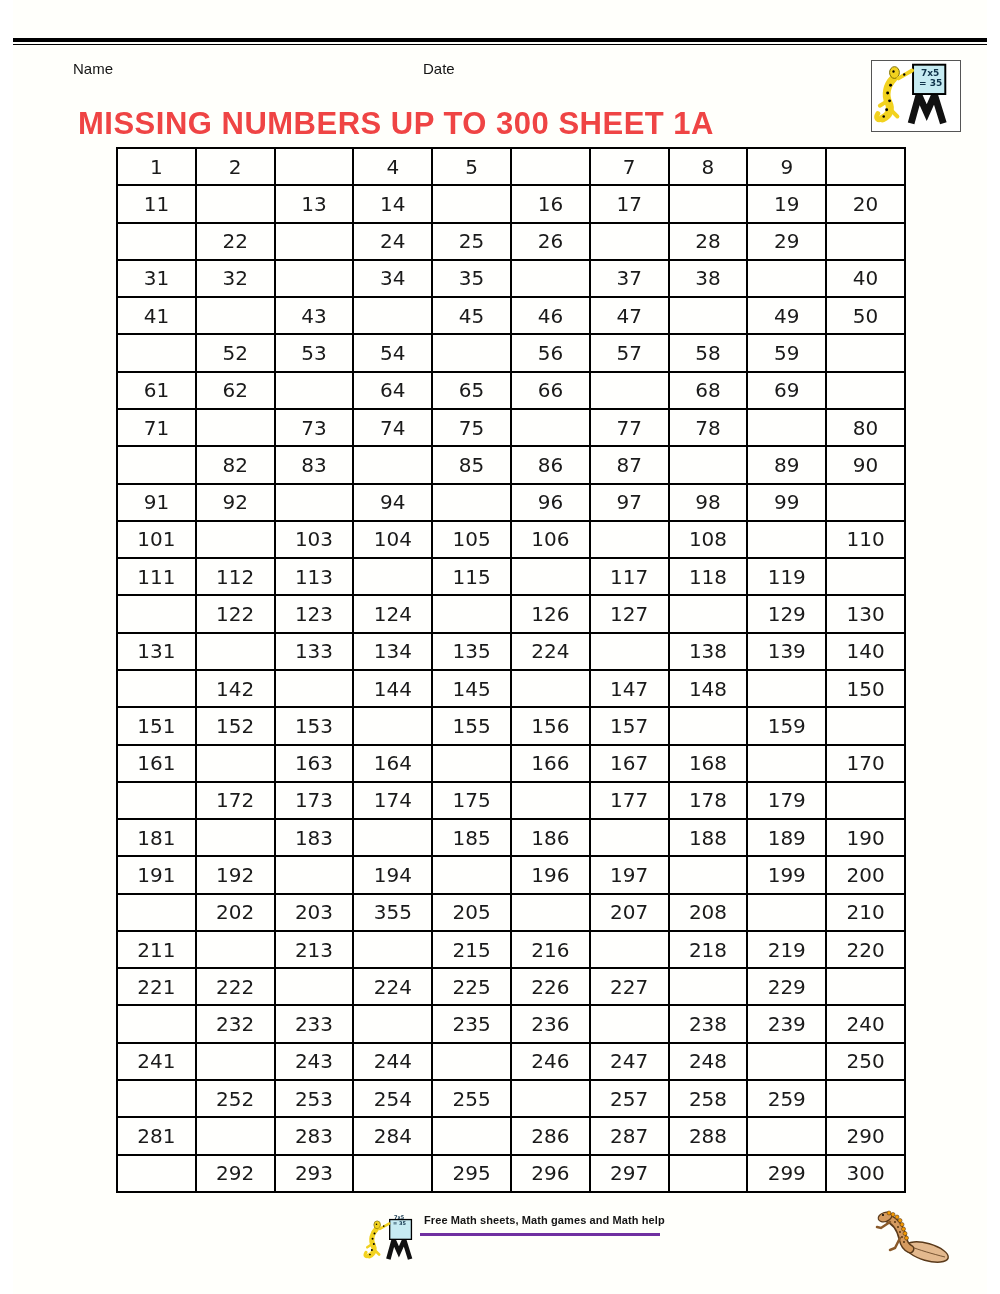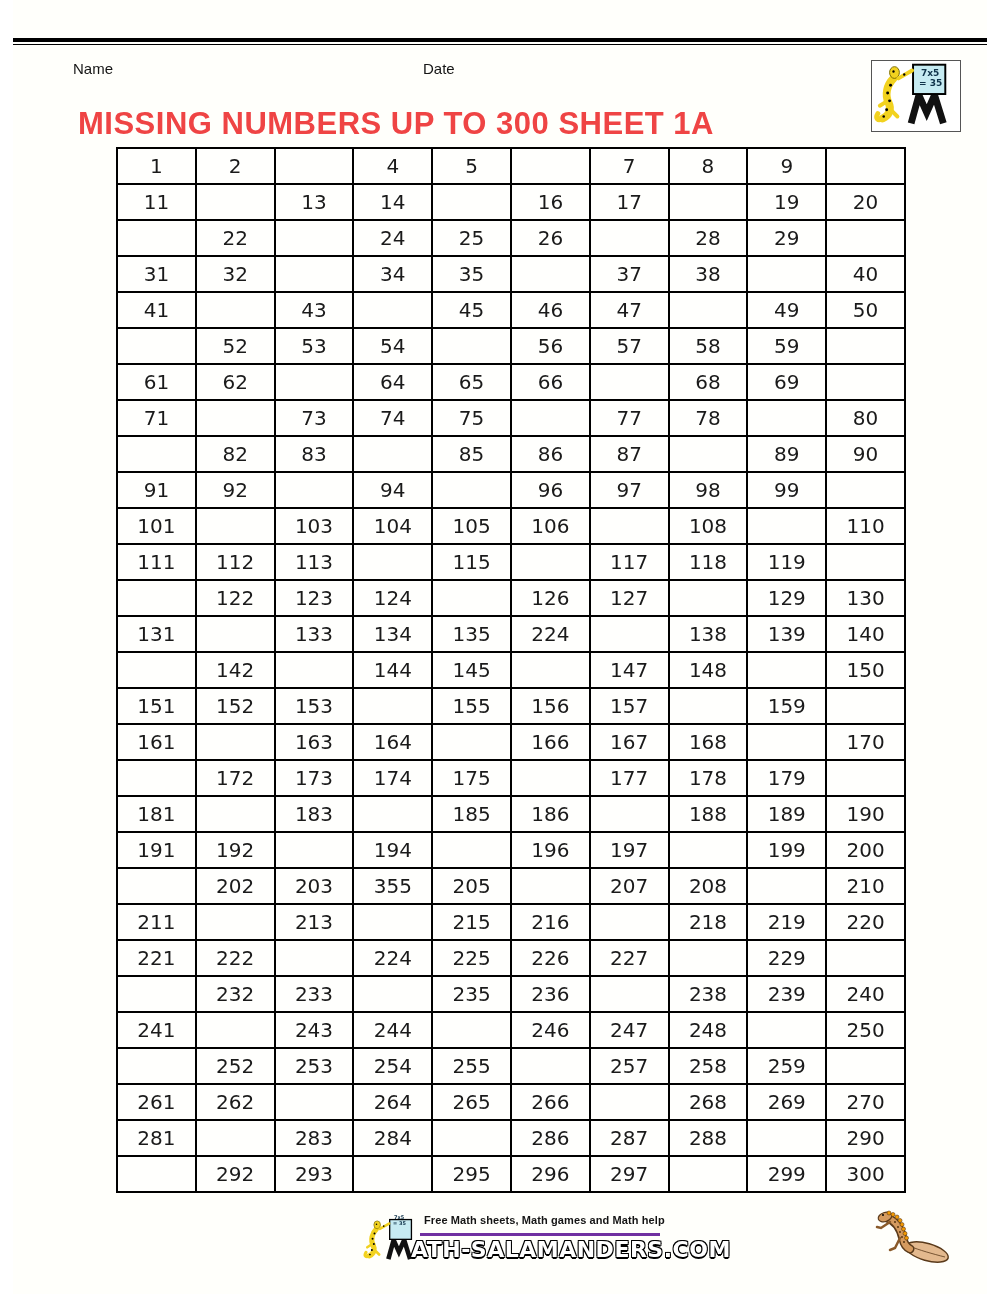--- a/index.html
+++ b/index.html
@@ -413,32 +413,20 @@
           <td>253</td>
           <td>254</td>
           <td>255</td>
           <td></td>
           <td>257</td>
           <td>258</td>
           <td>259</td>
           <td></td>
         </tr>
         <tr>
-          <td>261</td>
-          <td>262</td>
-          <td></td>
-          <td>264</td>
-          <td>265</td>
-          <td>266</td>
-          <td></td>
-          <td>268</td>
-          <td>269</td>
-          <td>270</td>
-        </tr>
-        <tr>
           <td>281</td>
           <td></td>
           <td>283</td>
           <td>284</td>
           <td></td>
           <td>286</td>
           <td>287</td>
           <td>288</td>
           <td></td>
           <td>290</td>
@@ -460,21 +448,20 @@
 
   <div class="footer-logo">
     <svg width="58" height="58" viewBox="0 0 88 68">
       <use href="#easel-salamander"></use>
     </svg>
     <span class="board-text bt1">7x5</span>
     <span class="board-text bt2">= 35</span>
   </div>
   <div class="tagline">Free Math sheets, Math games and Math help</div>
   <div class="purple-rule"></div>
-  <div class="wordmark">ATH-SALAMANDERS.COM</div>
 
   <svg class="gecko" viewBox="0 0 84 62">
 
     <ellipse cx="56" cy="44" rx="22" ry="8.5" transform="rotate(16 56 44)" fill="#e3b98e" stroke="#5a3a1a" stroke-width="1.5"></ellipse>
     <path d="M38,38 C48,42 62,46 74,49" fill="none" stroke="#5a3a1a" stroke-width="0.8"></path>
 
     <path d="M16,10 C26,13 30,22 32,31 C33,36 35,39 39,41" fill="none" stroke="#5a3a1a" stroke-width="9" stroke-linecap="round"></path>
     <path d="M16,10 C26,13 30,22 32,31 C33,36 35,39 39,41" fill="none" stroke="#d49a5f" stroke-width="6" stroke-linecap="round"></path>
 
     <ellipse cx="14" cy="9" rx="7" ry="4.5" transform="rotate(-18 14 9)" fill="#d49a5f" stroke="#5a3a1a" stroke-width="1.2"></ellipse>

